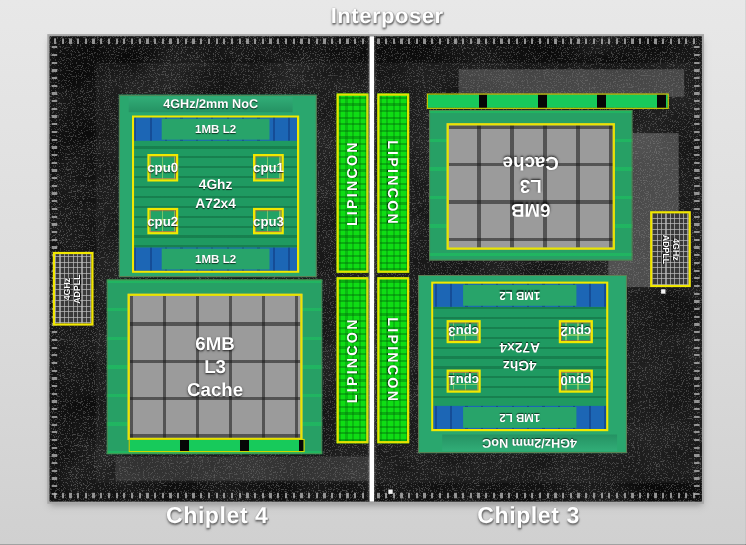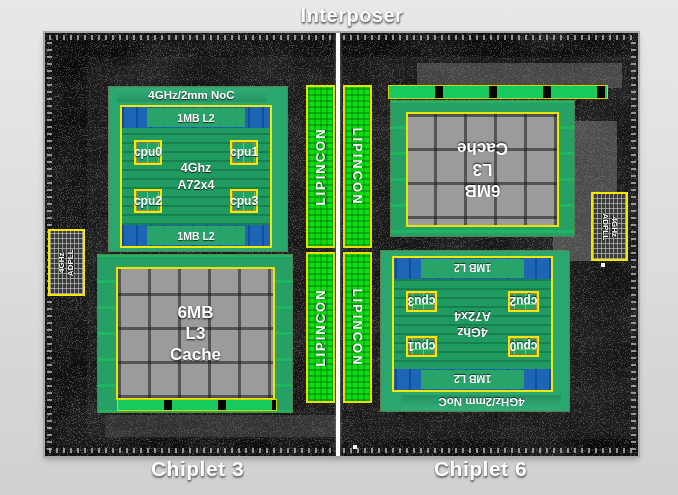--- a/index.html
+++ b/index.html
@@ -247,16 +247,16 @@
 
     <div class="adpll" style="left:546px;top:159px;width:37px;height:69px;">
       <div class="rot rot-down">
         <span>4GHz</span>
         <span>ADPLL</span>
       </div>
     </div>
 
   </div>
 
-  <div class="cap cap-c1">Chiplet 3</div>
-  <div class="cap cap-c2">Chiplet 6</div>
+  <div class="cap cap-c1">Chiplet 4</div>
+  <div class="cap cap-c2">Chiplet 3</div>
 
 </div>
 
 </body></html>

